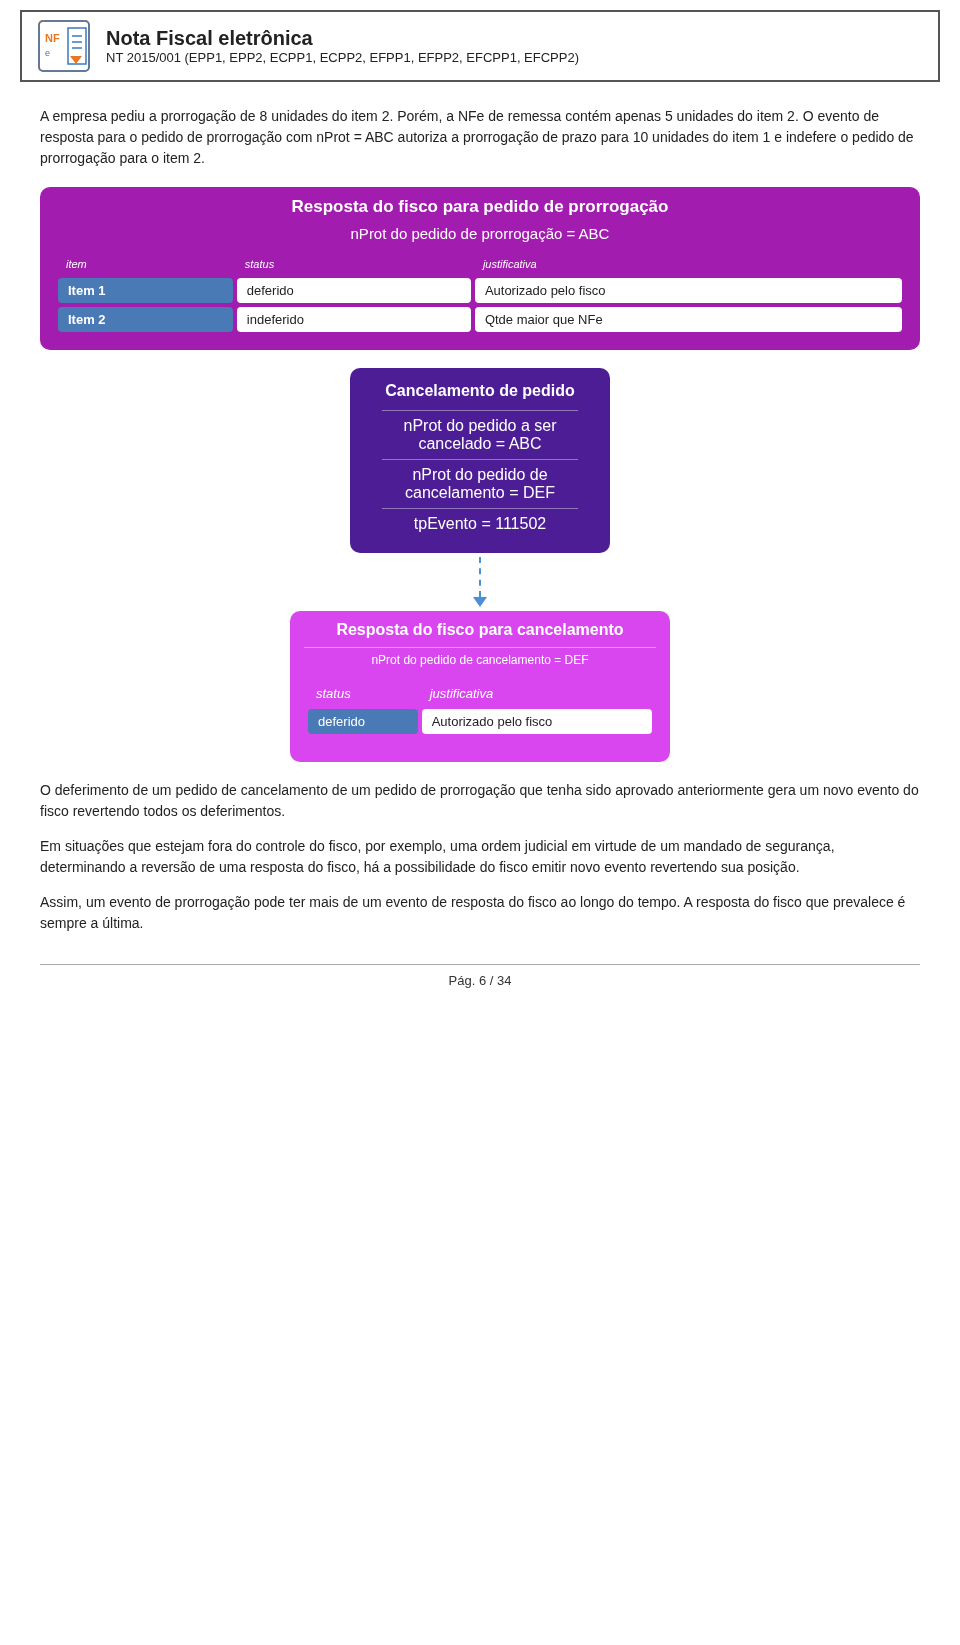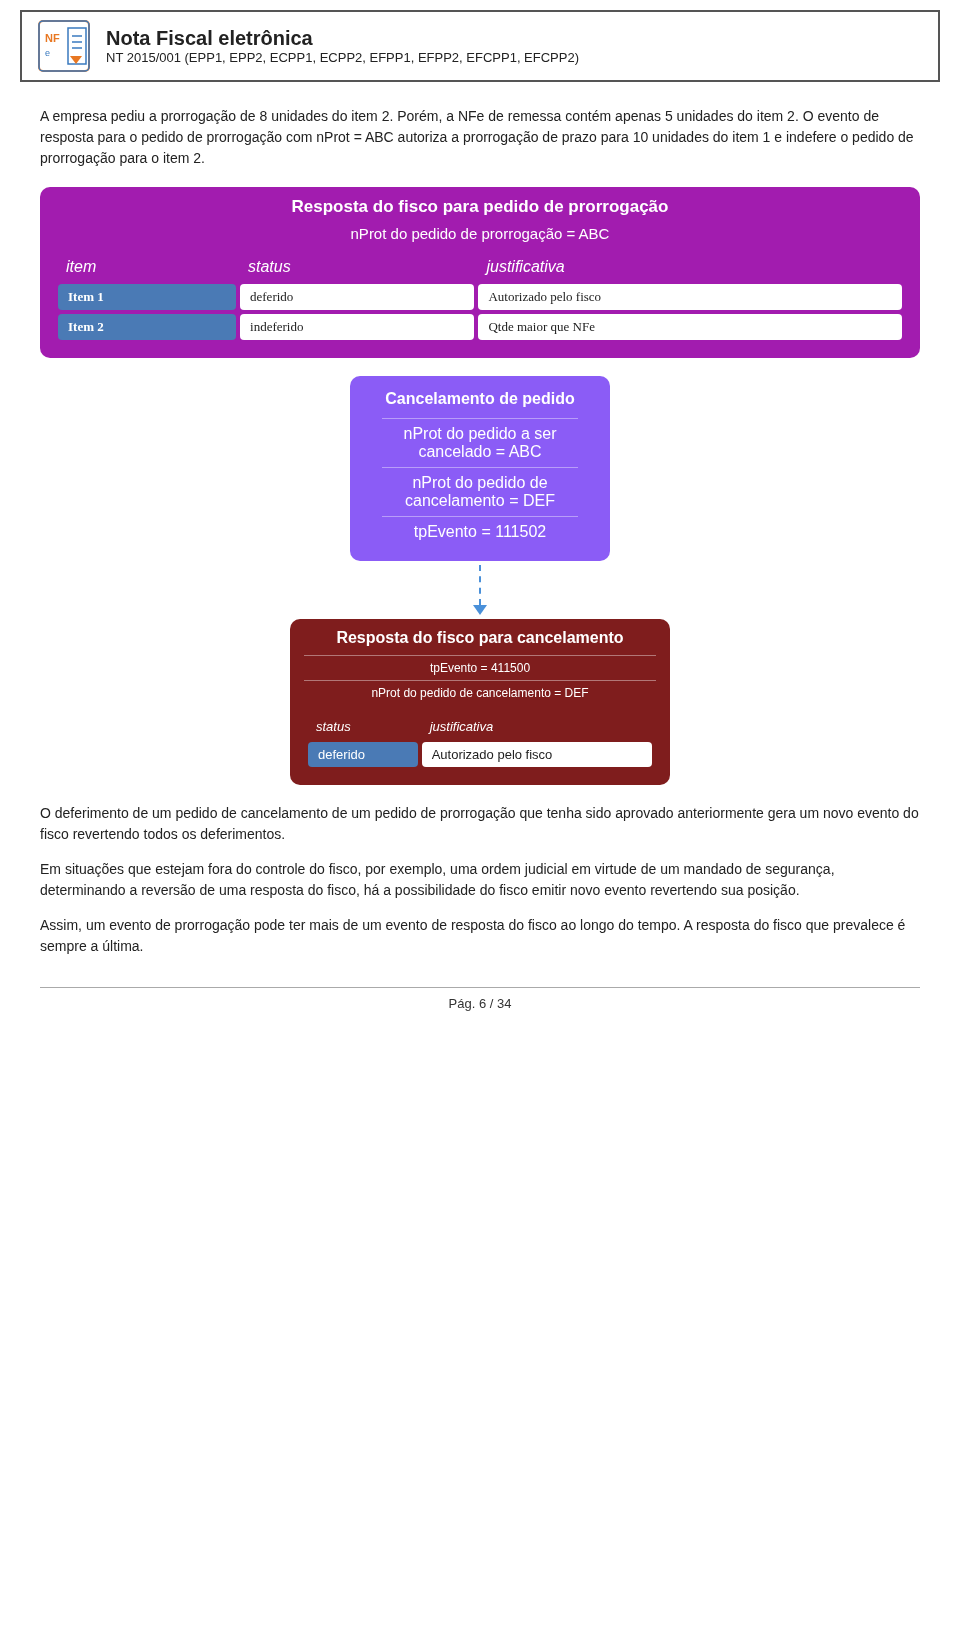--- a/index.html
+++ b/index.html
@@ -71,34 +71,33 @@
       text-align: center;
       margin-bottom: 8px;
       color: #fff;
     }
     .diagram-table {
       width: 100%;
       border-collapse: separate;
       border-spacing: 4px;
     }
     .diagram-table th {
-      font-size: 16px;
+      font-size: 11px;
       font-style: italic;
       color: #fff;
       font-weight: normal;
       padding: 4px 8px;
       text-align: left;
     }
     .diagram-table td {
       background: #fff;
       color: #222;
       border-radius: 4px;
       padding: 5px 10px;
       font-size: 13px;
-      font-family: Liberation Serif, serif;
     }
     .diagram-table td.item-cell {
       background: #4a7ab5;
       color: #fff;
       border-radius: 4px;
       font-weight: bold;
     }
 
     
     .section-heading {
@@ -109,21 +108,21 @@
 
     
     .cancel-diagram-area {
       display: flex;
       flex-direction: column;
       align-items: center;
       margin: 18px 0 18px 0;
     }
 
     .cancel-box-top {
-      background: #8b5cf6;
+      background: #4c1d95;
       border-radius: 10px;
       padding: 14px 32px;
       text-align: center;
       color: #fff;
       min-width: 220px;
       max-width: 260px;
     }
     .cancel-box-top-title {
       font-size: 16px;
       font-weight: bold;
@@ -149,23 +148,23 @@
     }
     .arrow-down {
       width: 0;
       height: 0;
       border-left: 7px solid transparent;
       border-right: 7px solid transparent;
       border-top: 10px solid #4a90d9;
     }
 
     .cancel-box-bottom {
-      background: #7f1d1d;
+      background: #d946ef;
       border-radius: 10px;
-      padding: 10px 14px 14px 14px;
+      padding: 10px 14px 24px 14px;
       color: #fff;
       min-width: 380px;
       max-width: 460px;
     }
     .cancel-box-bottom-title {
       font-size: 16px;
       font-weight: bold;
       text-align: center;
       margin-bottom: 8px;
     }
@@ -278,21 +277,20 @@
       <div class="cancel-box-row">tpEvento = 111502</div>
     </div>
 
     <div class="dashed-arrow">
       <div class="dashed-line"></div>
       <div class="arrow-down"></div>
     </div>
 
     <div class="cancel-box-bottom">
       <div class="cancel-box-bottom-title">Resposta do fisco para cancelamento</div>
-      <div class="cancel-box-bottom-sub">tpEvento = 411500</div>
       <div class="cancel-box-bottom-sub">nProt do pedido de cancelamento = DEF</div>
       <table class="cancel-table">
         <thead>
           <tr>
             <th>status</th>
             <th>justificativa</th>
           </tr>
         </thead>
         <tbody id="resposta-cancel-table-body">
         <tr>

